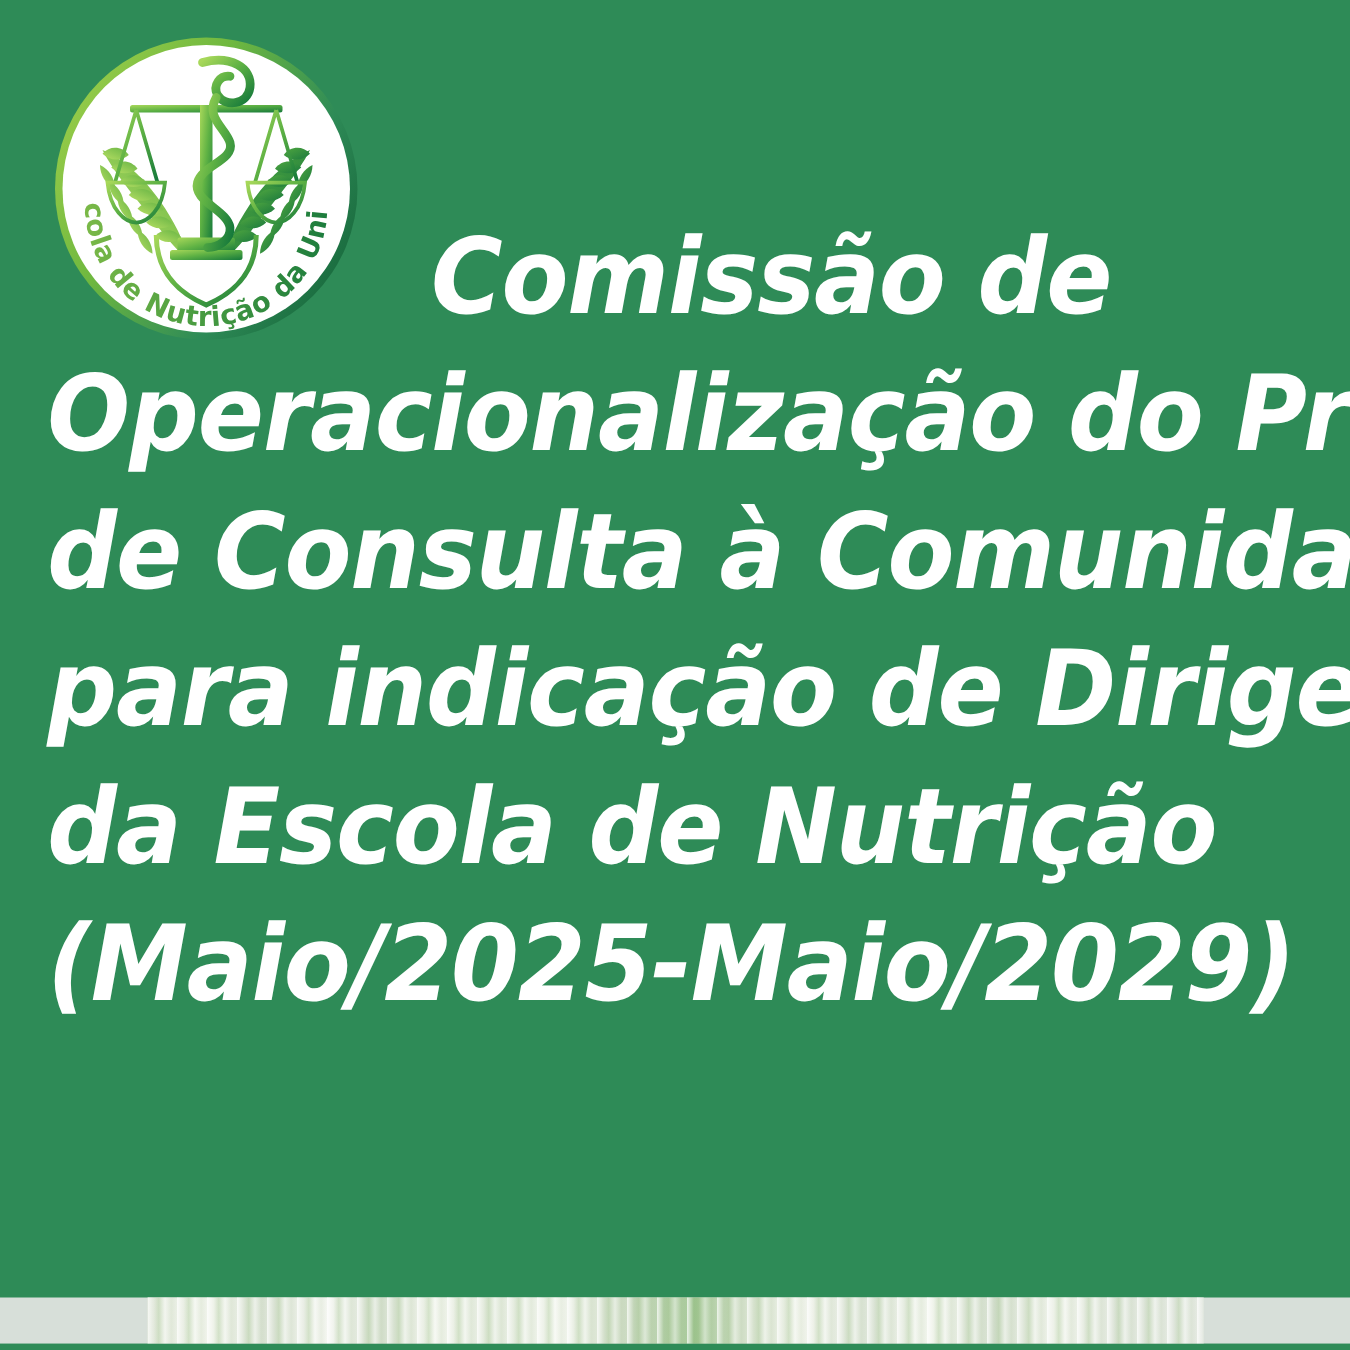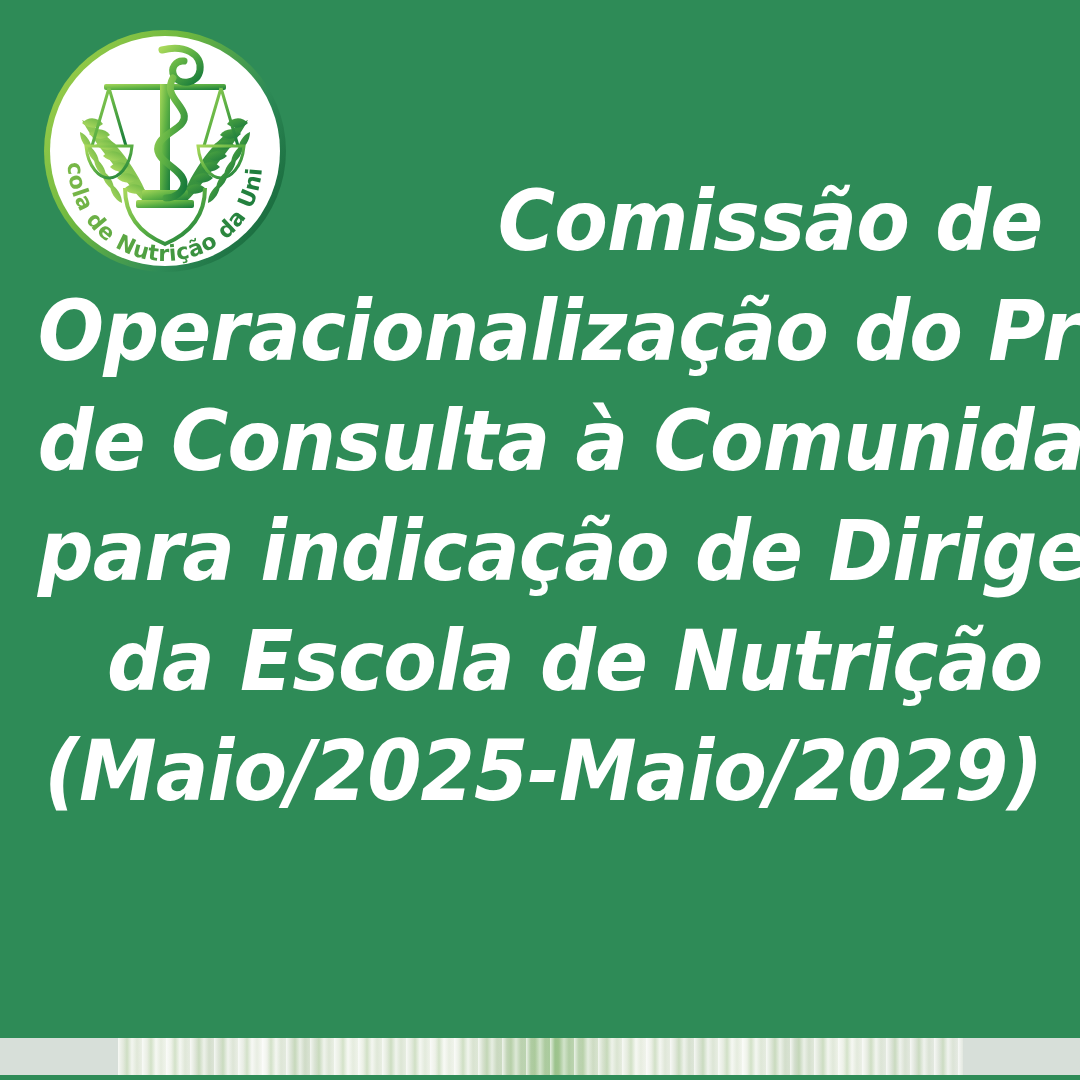--- a/index.html
+++ b/index.html
@@ -32,21 +32,21 @@
     width: 246px;
     height: 246px;
   }
 
   
   #headline {
     position: absolute;
     left: 0;
     top: 166px;
     width: 1080px;
-    text-align: right;
+    text-align: left;
     font-family: "DejaVu Sans", sans-serif;
     color: #ffffff;
     font-weight: 700;
     font-style: italic;
     font-size: 84px;
     line-height: 110px;
     letter-spacing: -1px;
     -webkit-font-smoothing: antialiased;
   }
   #headline .tline {

